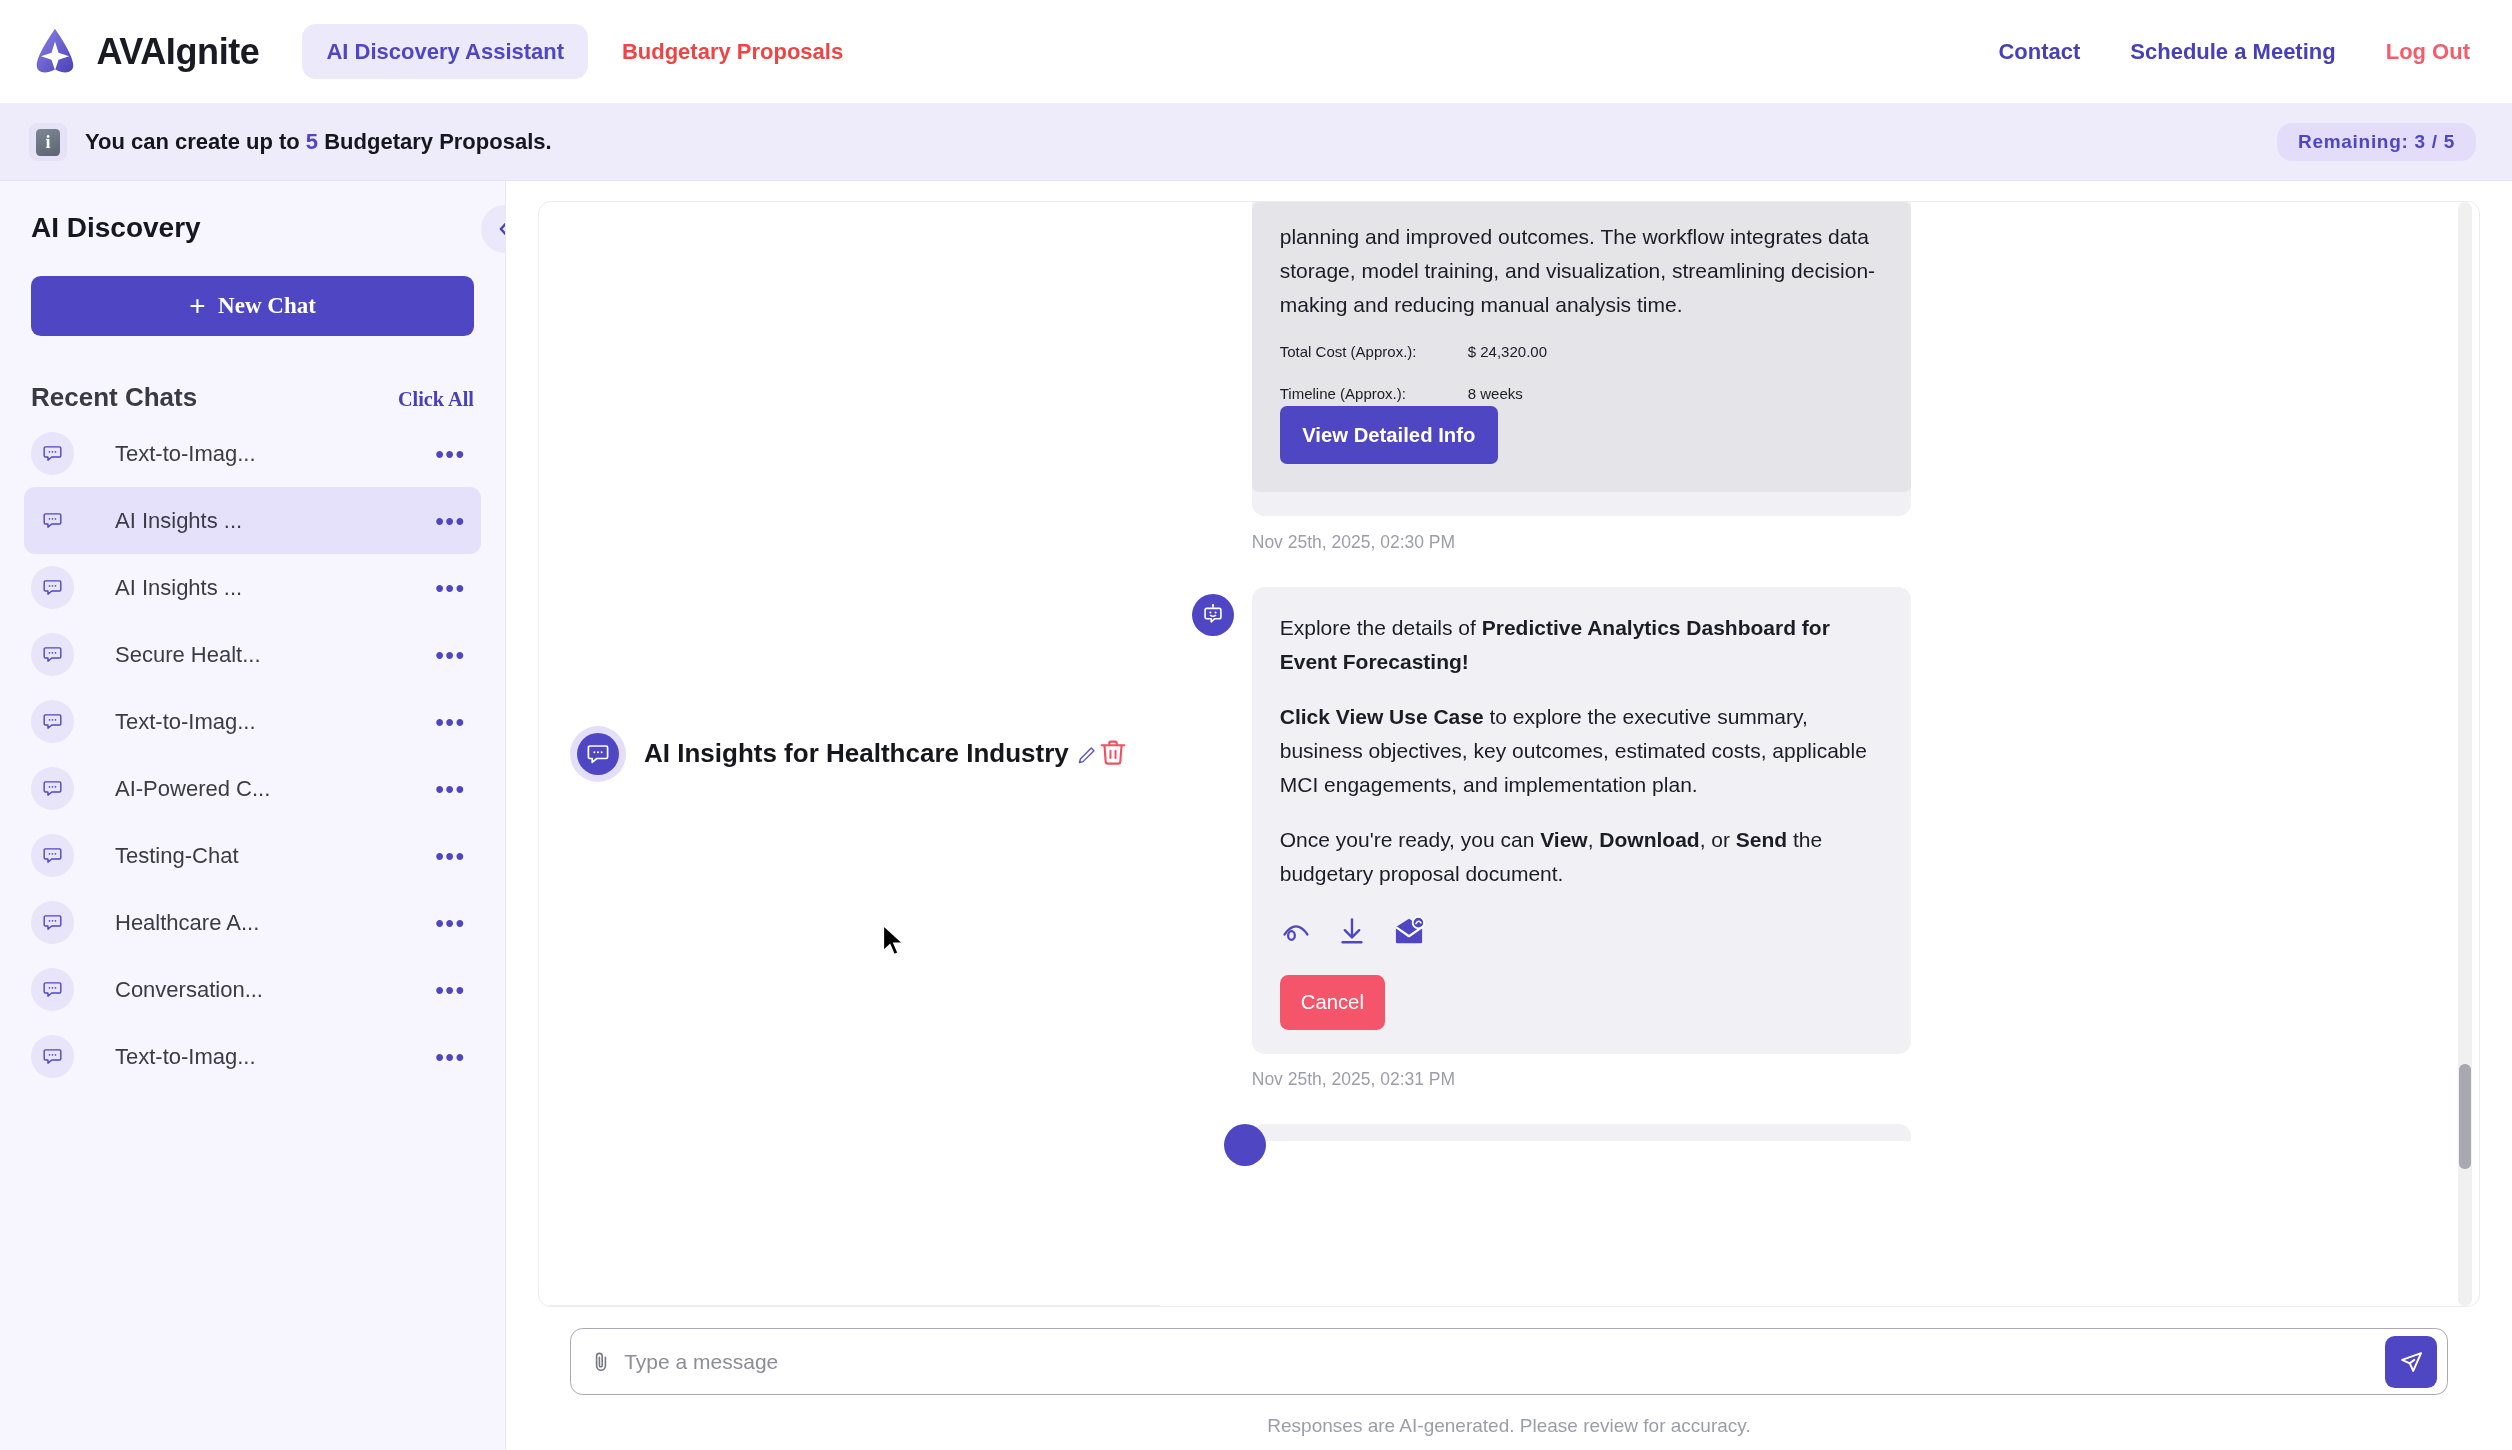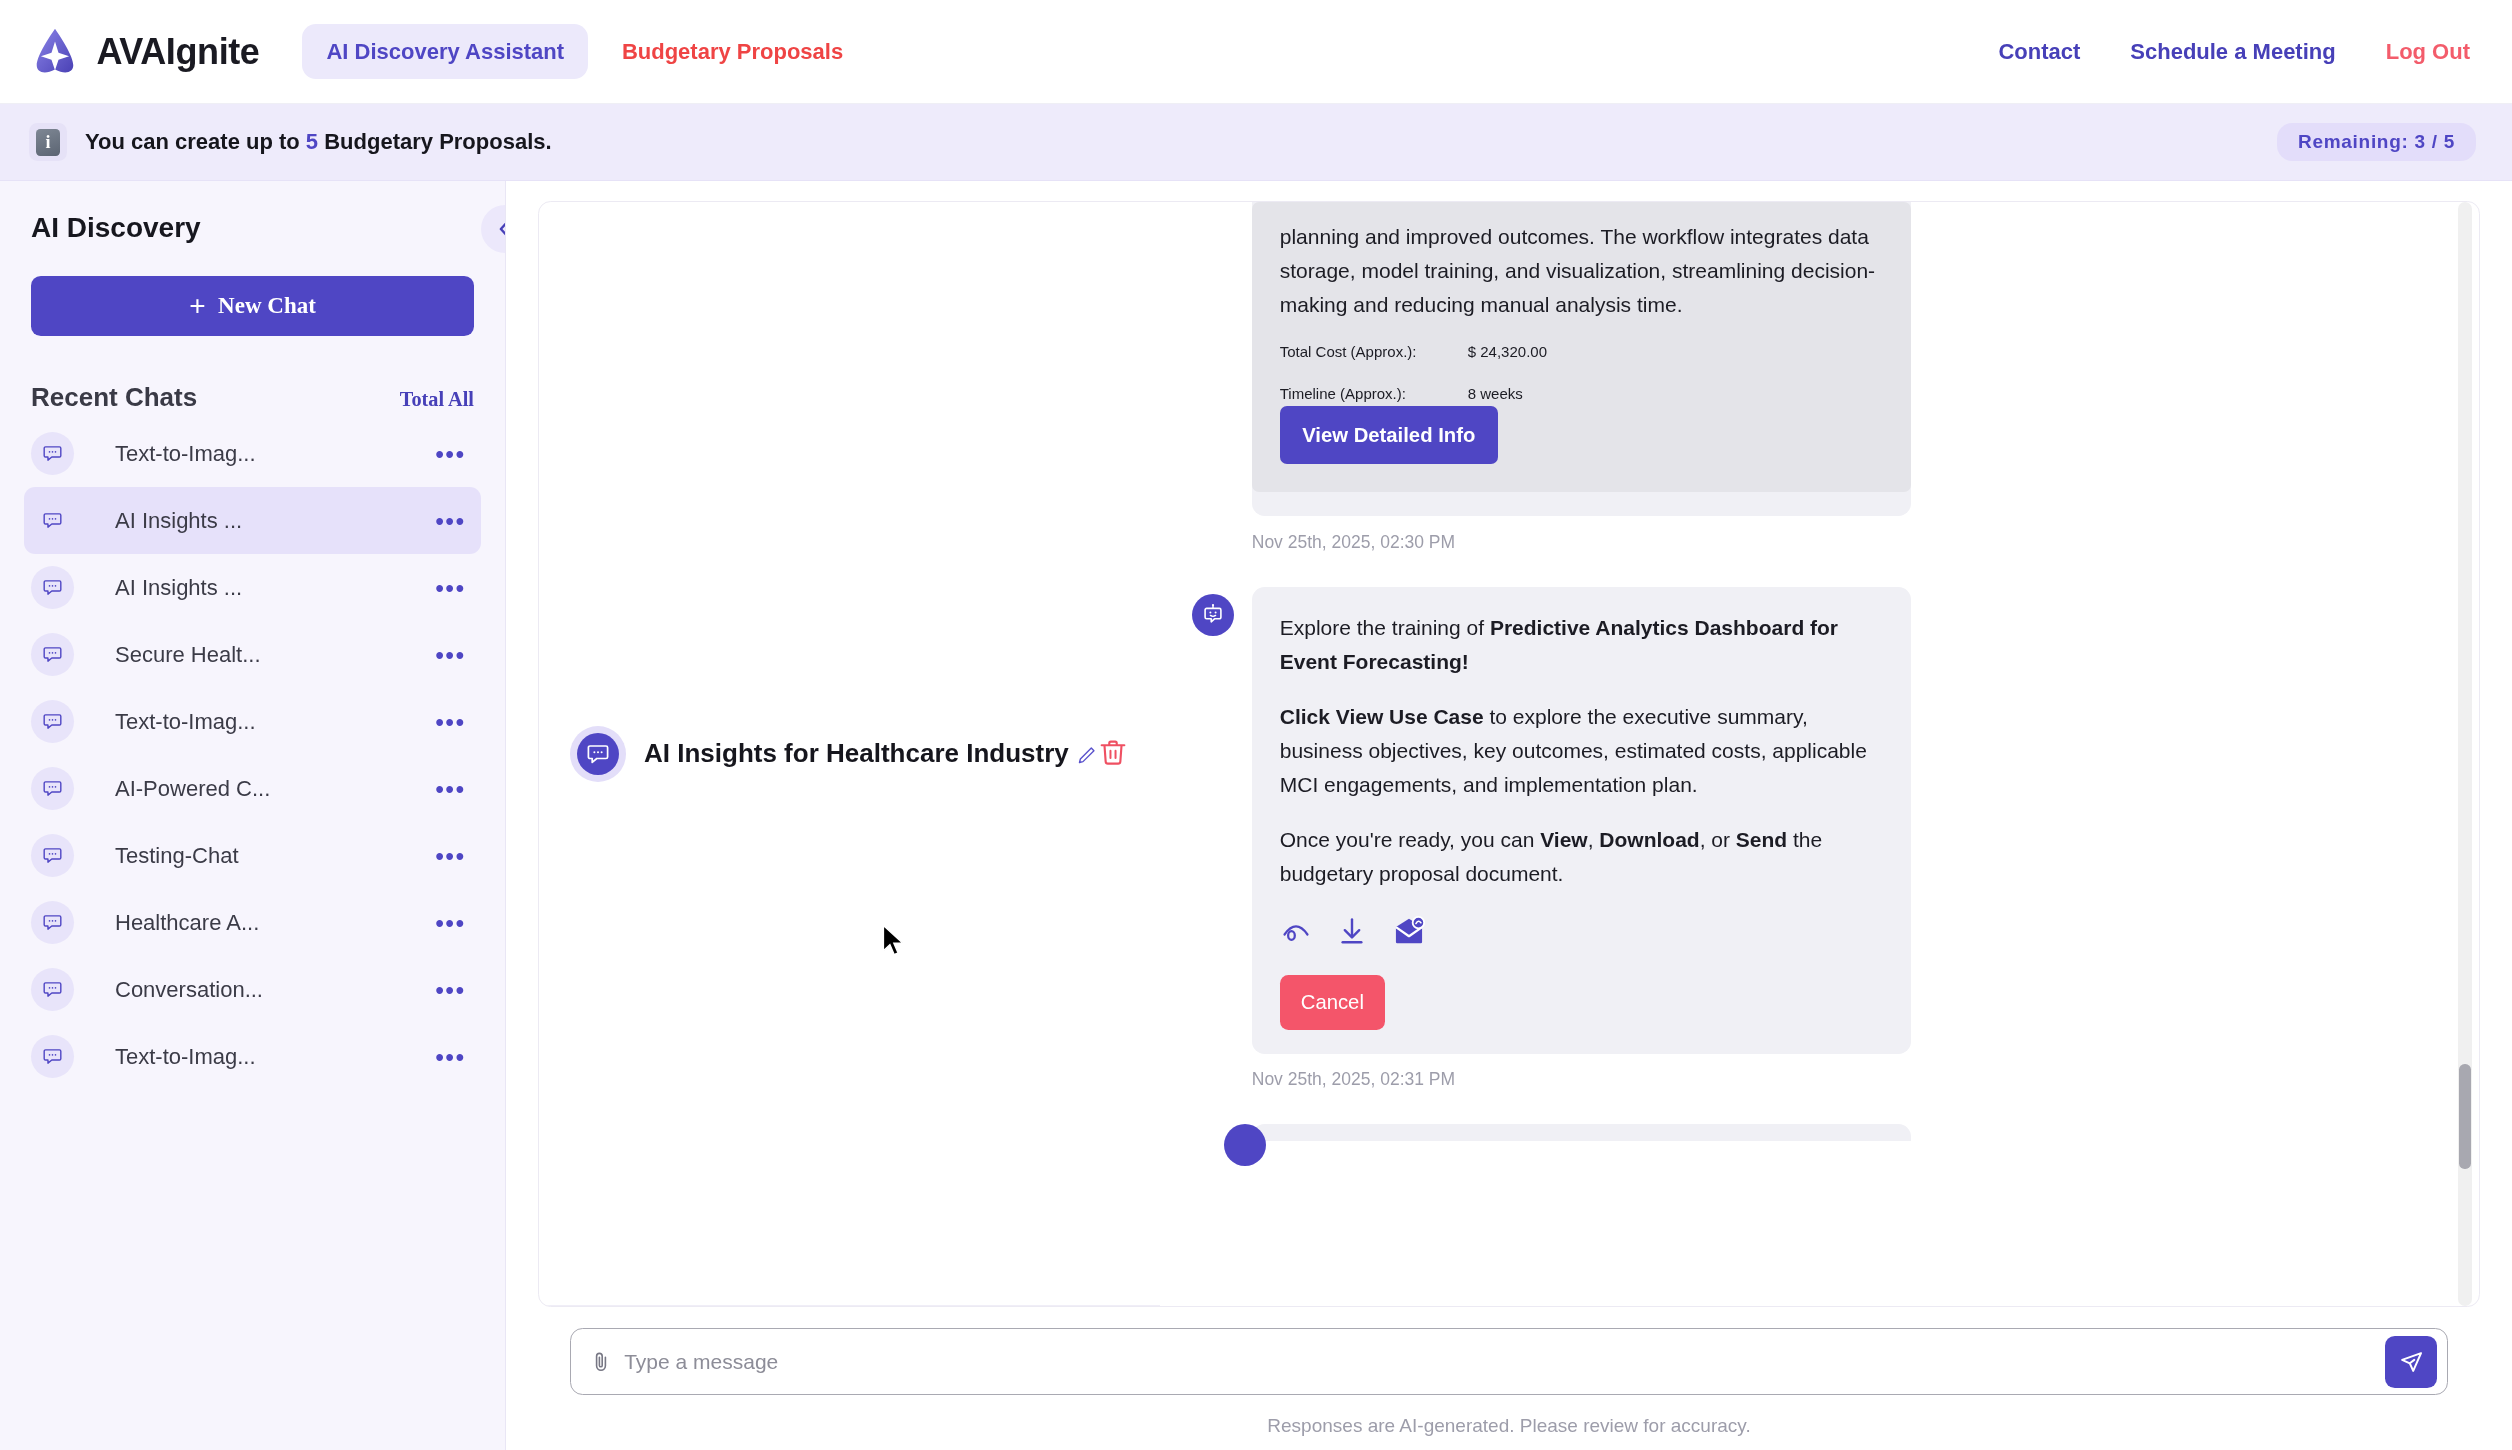--- a/index.html
+++ b/index.html
@@ -294,21 +294,21 @@
   <div class="sidebar">
     <div class="sb-title">AI Discovery</div>
 
     <div class="new-chat">
       <span class="plus">+</span>
       <span>New Chat</span>
     </div>
 
     <div class="recent-row">
       <div class="recent-title">Recent Chats</div>
-      <div class="view-all">Total All</div>
+      <div class="view-all">Click All</div>
     </div>
 
     <div id="chat-list">
         <div class="chat-item">
           <div class="ci-ava">
             <svg width="21" height="21" viewBox="0 0 24 24">
               <path d="M4 4.4 h16 a1.5 1.5 0 0 1 1.5 1.5 v8.6 a1.5 1.5 0 0 1 -1.5 1.5 h-8.8 l-4.4 3.6 v-3.6 h-2.8 a1.5 1.5 0 0 1 -1.5 -1.5 v-8.6 a1.5 1.5 0 0 1 1.5 -1.5 z" fill="none" stroke="#4f46c4" stroke-width="1.6" stroke-linejoin="round"></path>
               <circle cx="8.6" cy="10.2" r="0.95" fill="#4f46c4"></circle>
               <circle cx="12" cy="10.2" r="0.95" fill="#4f46c4"></circle>
               <circle cx="15.4" cy="10.2" r="0.95" fill="#4f46c4"></circle>
@@ -492,21 +492,21 @@
               <path d="M12 2.4 v2.2" stroke="#fff" stroke-width="1.5" stroke-linecap="round"></path>
               <circle cx="12" cy="2" r="1.1" fill="#fff"></circle>
               <path d="M5.6 5.4 h12.8 a1.5 1.5 0 0 1 1.5 1.5 v7.4 a1.5 1.5 0 0 1 -1.5 1.5 h-4.9 l-3.3 3 v-3 h-4.6 a1.5 1.5 0 0 1 -1.5 -1.5 v-7.4 a1.5 1.5 0 0 1 1.5 -1.5 z" fill="none" stroke="#fff" stroke-width="1.6" stroke-linejoin="round"></path>
               <circle cx="9.4" cy="9.4" r="1" fill="#fff"></circle>
               <circle cx="14.6" cy="9.4" r="1" fill="#fff"></circle>
               <path d="M9.4 12.4 q2.6 1.9 5.2 0" stroke="#fff" stroke-width="1.4" fill="none" stroke-linecap="round"></path>
             </svg>
           </div>
           <div class="bubble">
             <p>
-              <span>Explore the training of </span><b>Predictive Analytics Dashboard for Event Forecasting!</b>
+              <span>Explore the details of </span><b>Predictive Analytics Dashboard for Event Forecasting!</b>
             </p>
             <p>
               <b>Click </b><b>View Use Case</b><span> to explore the executive summary, business objectives, key outcomes, estimated costs, applicable MCI engagements, and implementation plan.</span>
             </p>
             <p>
               <span>Once you're ready, you can </span><b>View</b><span>, </span><b>Download</b><span>, or </span><b>Send</b><span> the budgetary proposal document.</span>
             </p>
 
             <div class="action-icons">
               <div>

